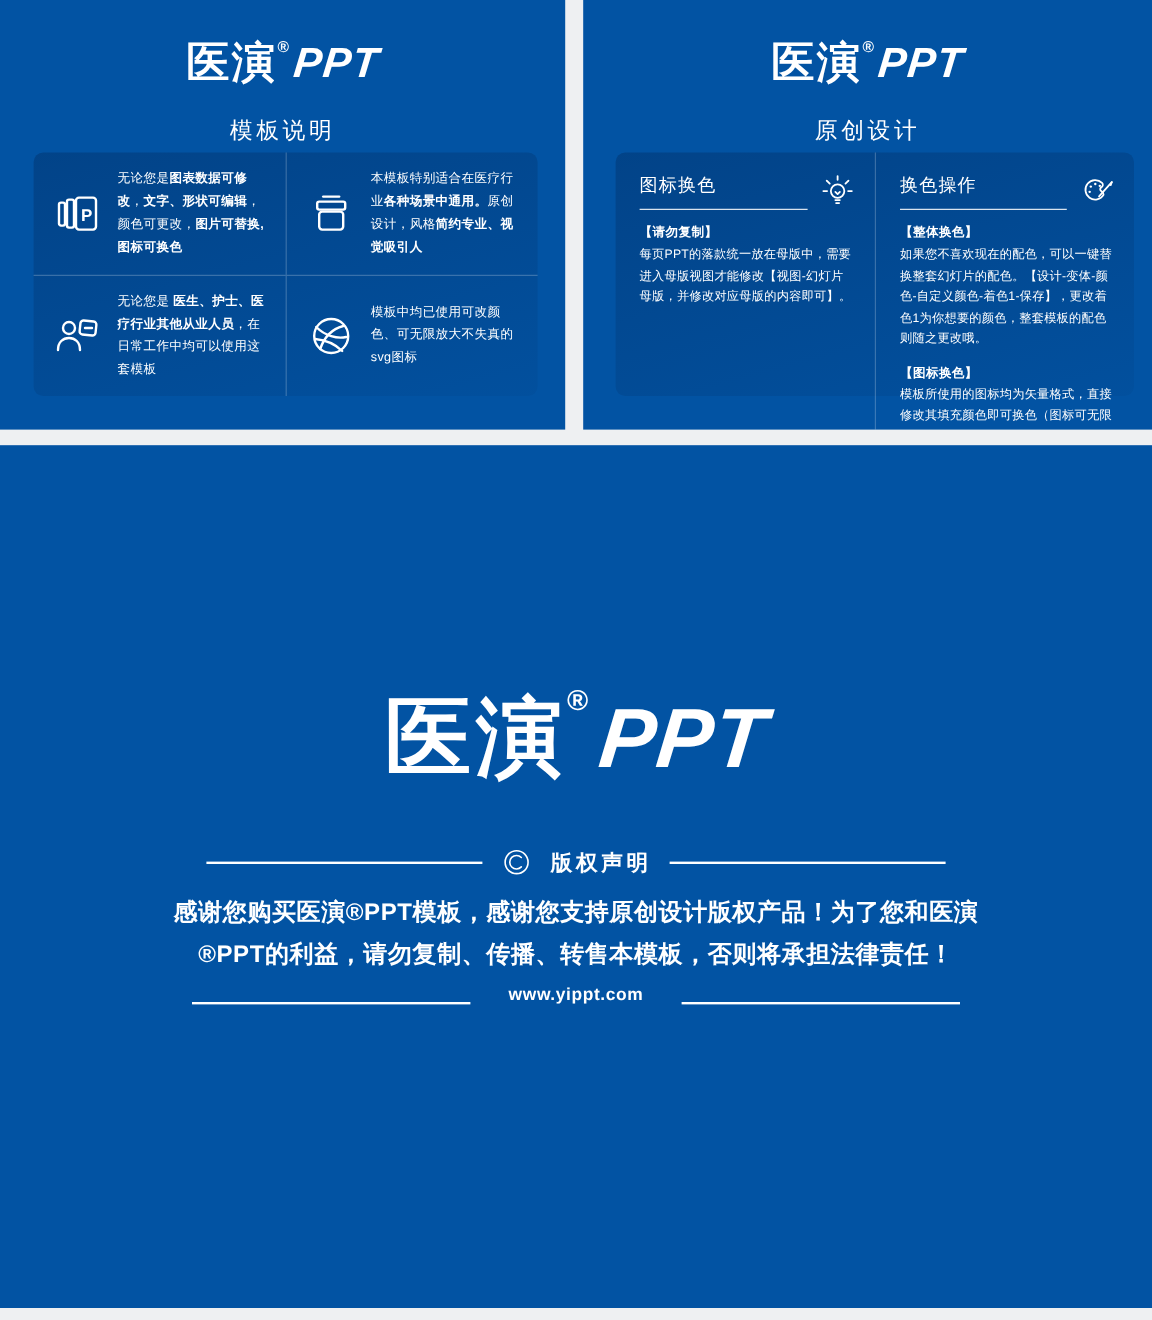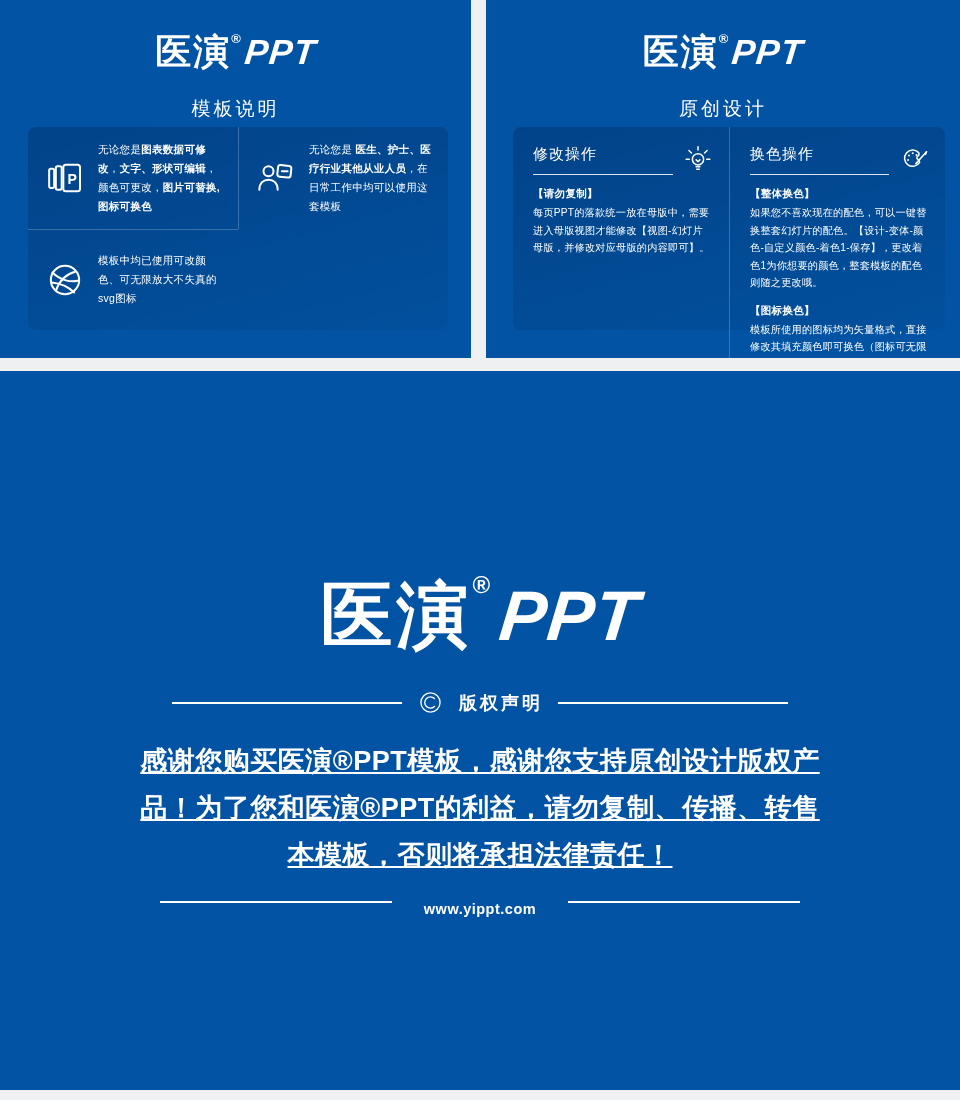--- a/index.html
+++ b/index.html
@@ -49,28 +49,28 @@
   .tut-icon svg{width:30px;height:30px;display:block;}
   .tut-section{margin-top:12px;}
   .tut-sec-head{font-size:10.5px;font-weight:800;margin-bottom:3px;letter-spacing:.3px;}
   .tut-sec-body{font-size:10.2px;line-height:1.72;letter-spacing:.2px;}
 
   
   .big-logo{padding-top:208px;text-align:center;line-height:1;white-space:nowrap;}
   .big-logo .logo-cn{font-size:72px;letter-spacing:4px;}
   .big-logo .logo-reg{font-size:24px;top:-6px;}
   .big-logo .logo-en{font-size:70px;margin-left:10px;}
-  .cp-divider{margin-top:38px;display:flex;align-items:center;justify-content:center;gap:15px;}
+  .cp-divider{margin-top:54px;display:flex;align-items:center;justify-content:center;gap:15px;}
   .cp-line{width:230px;height:2px;background:var(--white);}
   .cp-icon{width:27px;height:27px;}
   .cp-icon svg{width:27px;height:27px;display:block;}
   .cp-heading{font-size:18px;font-weight:800;letter-spacing:3px;}
-  .cp-paragraph{width:690px;margin:22px auto 0;font-size:27px;line-height:1.74;font-weight:600;
-    text-align:center;letter-spacing:.5px;text-decoration:underline;}
-  .cp-footer{margin-top:22px;display:flex;align-items:flex-start;justify-content:center;gap:32px;}
+  .cp-paragraph{width:690px;margin:12px auto 0;font-size:20px;line-height:1.74;font-weight:600;
+    text-align:center;letter-spacing:.5px;}
+  .cp-footer{margin-top:7px;display:flex;align-items:flex-end;justify-content:center;gap:32px;}
   .cp-footer-line{width:232px;height:2px;background:var(--white);}
   .cp-website{font-size:14.5px;font-weight:700;letter-spacing:.5px;}
 </style>
 </head>
 <body>
 
 <div class="canvas">
 
   <div class="top-row">
 
@@ -83,20 +83,30 @@
           <div class="feat-cell">
             <span class="feat-icon">
               <svg viewBox="0 0 48 48" fill="none" stroke="#fff" stroke-width="2.4" stroke-linecap="round" stroke-linejoin="round">
                 <rect x="5" y="13" width="6" height="23" rx="2"></rect>
                 <rect x="13" y="10" width="7" height="28" rx="2"></rect>
                 <rect x="22" y="8" width="20" height="32" rx="3"></rect>
                 <text x="27" y="31" fill="#fff" stroke="none" font-size="17" font-weight="bold" font-family="Liberation Sans, sans-serif">P</text>
               </svg>
             </span>
             <p class="feat-text"><span>无论您是</span><b>图表数据可修改</b><span>，</span><b>文字、形状可编辑</b><span>，颜色可更改，</span><b>图片可替换,图标可换色</b></p>
+          </div>
+          <div class="feat-cell">
+            <span class="feat-icon">
+              <svg viewBox="0 0 48 48" fill="none" stroke="#fff" stroke-width="2.4" stroke-linecap="round" stroke-linejoin="round">
+                <path d="M16 7h16"></path>
+                <rect x="10" y="12" width="28" height="8" rx="2"></rect>
+                <rect x="12" y="22" width="24" height="18" rx="3"></rect>
+              </svg>
+            </span>
+            <p class="feat-text"><span>本模板特别适合在医疗行业</span><b>各种场景中通用。</b><span>原创设计，风格</span><b>简约专业、视觉吸引人</b></p>
           </div>
           <div class="feat-cell">
             <span class="feat-icon">
               <svg viewBox="0 0 48 48" fill="none" stroke="#fff" stroke-width="2.4" stroke-linecap="round" stroke-linejoin="round">
                 <circle cx="15" cy="16" r="6"></circle>
                 <path d="M4 38c0-8 5-12 11-12s11 4 11 12"></path>
                 <rect x="26" y="9" width="16" height="14" rx="3" transform="rotate(6 34 16)"></rect>
                 <path d="M31 16h7"></path>
               </svg>
             </span>
@@ -118,21 +128,21 @@
 
     <section class="slide slide-right">
       <div class="logo">
         <span class="logo-cn">医演</span><span class="logo-reg">®</span><span class="logo-en">PPT</span>
       </div>
       <h2 class="slide-subtitle">原创设计</h2>
       <div class="tutorial-card" id="tutorial-card">
           <div class="tut-col">
             <div class="tut-head">
               <div class="tut-title-wrap">
-                <h3 class="tut-title">修改操作</h3>
+                <h3 class="tut-title">图标换色</h3>
               </div>
               <span class="tut-icon">
                 <svg viewBox="0 0 48 48" fill="none" stroke="#fff" stroke-width="2.4" stroke-linecap="round" stroke-linejoin="round">
                   <circle cx="24" cy="26" r="9"></circle>
                   <path d="M21 27l3 3 3-3"></path>
                   <path d="M21 38h6"></path>
                   <path d="M22 42h4"></path>
                   <path d="M24 11V6"></path>
                   <path d="M13.5 16l-4-4"></path>
                   <path d="M34.5 16l4-4"></path>

